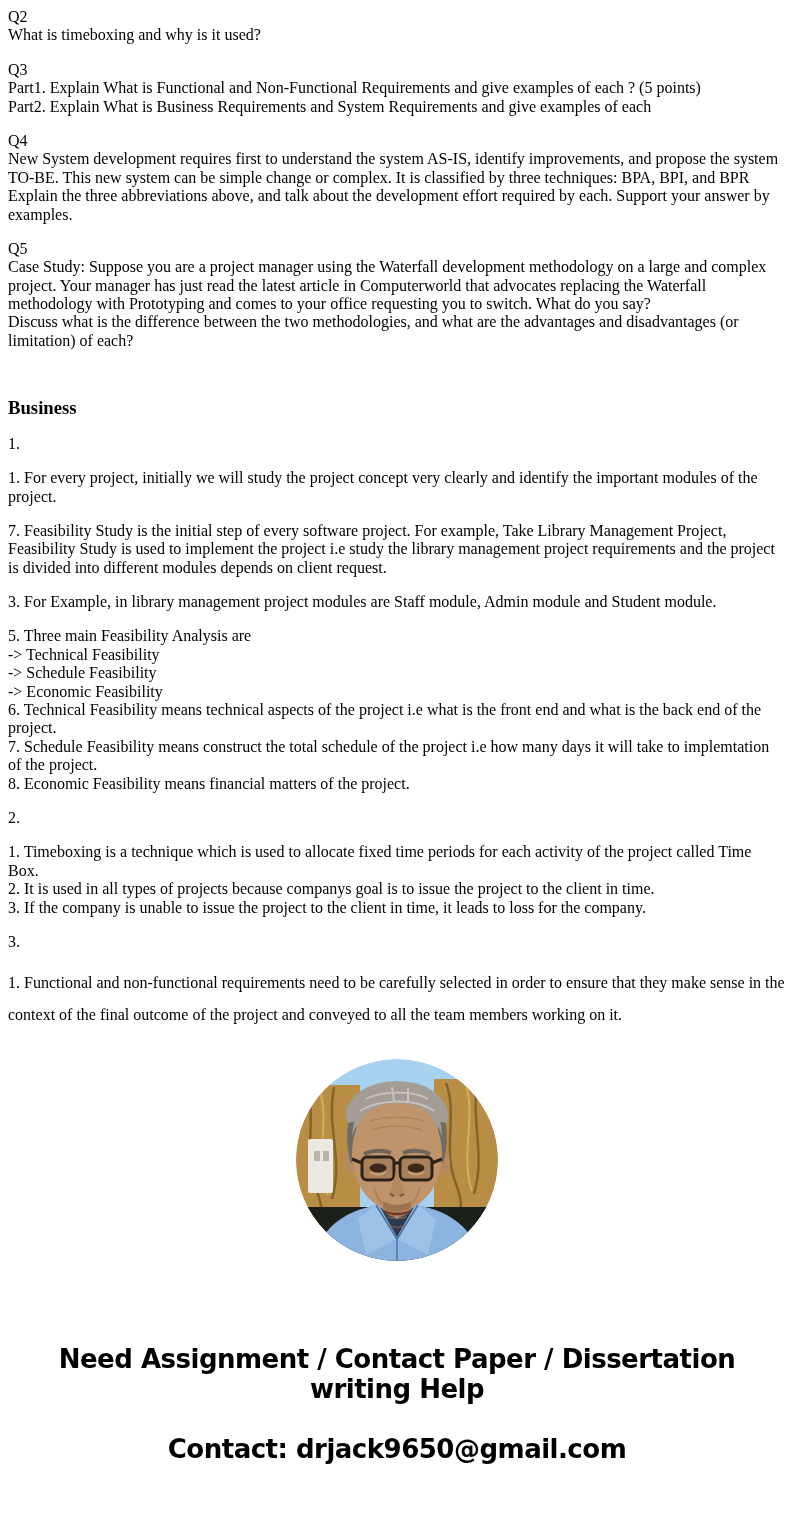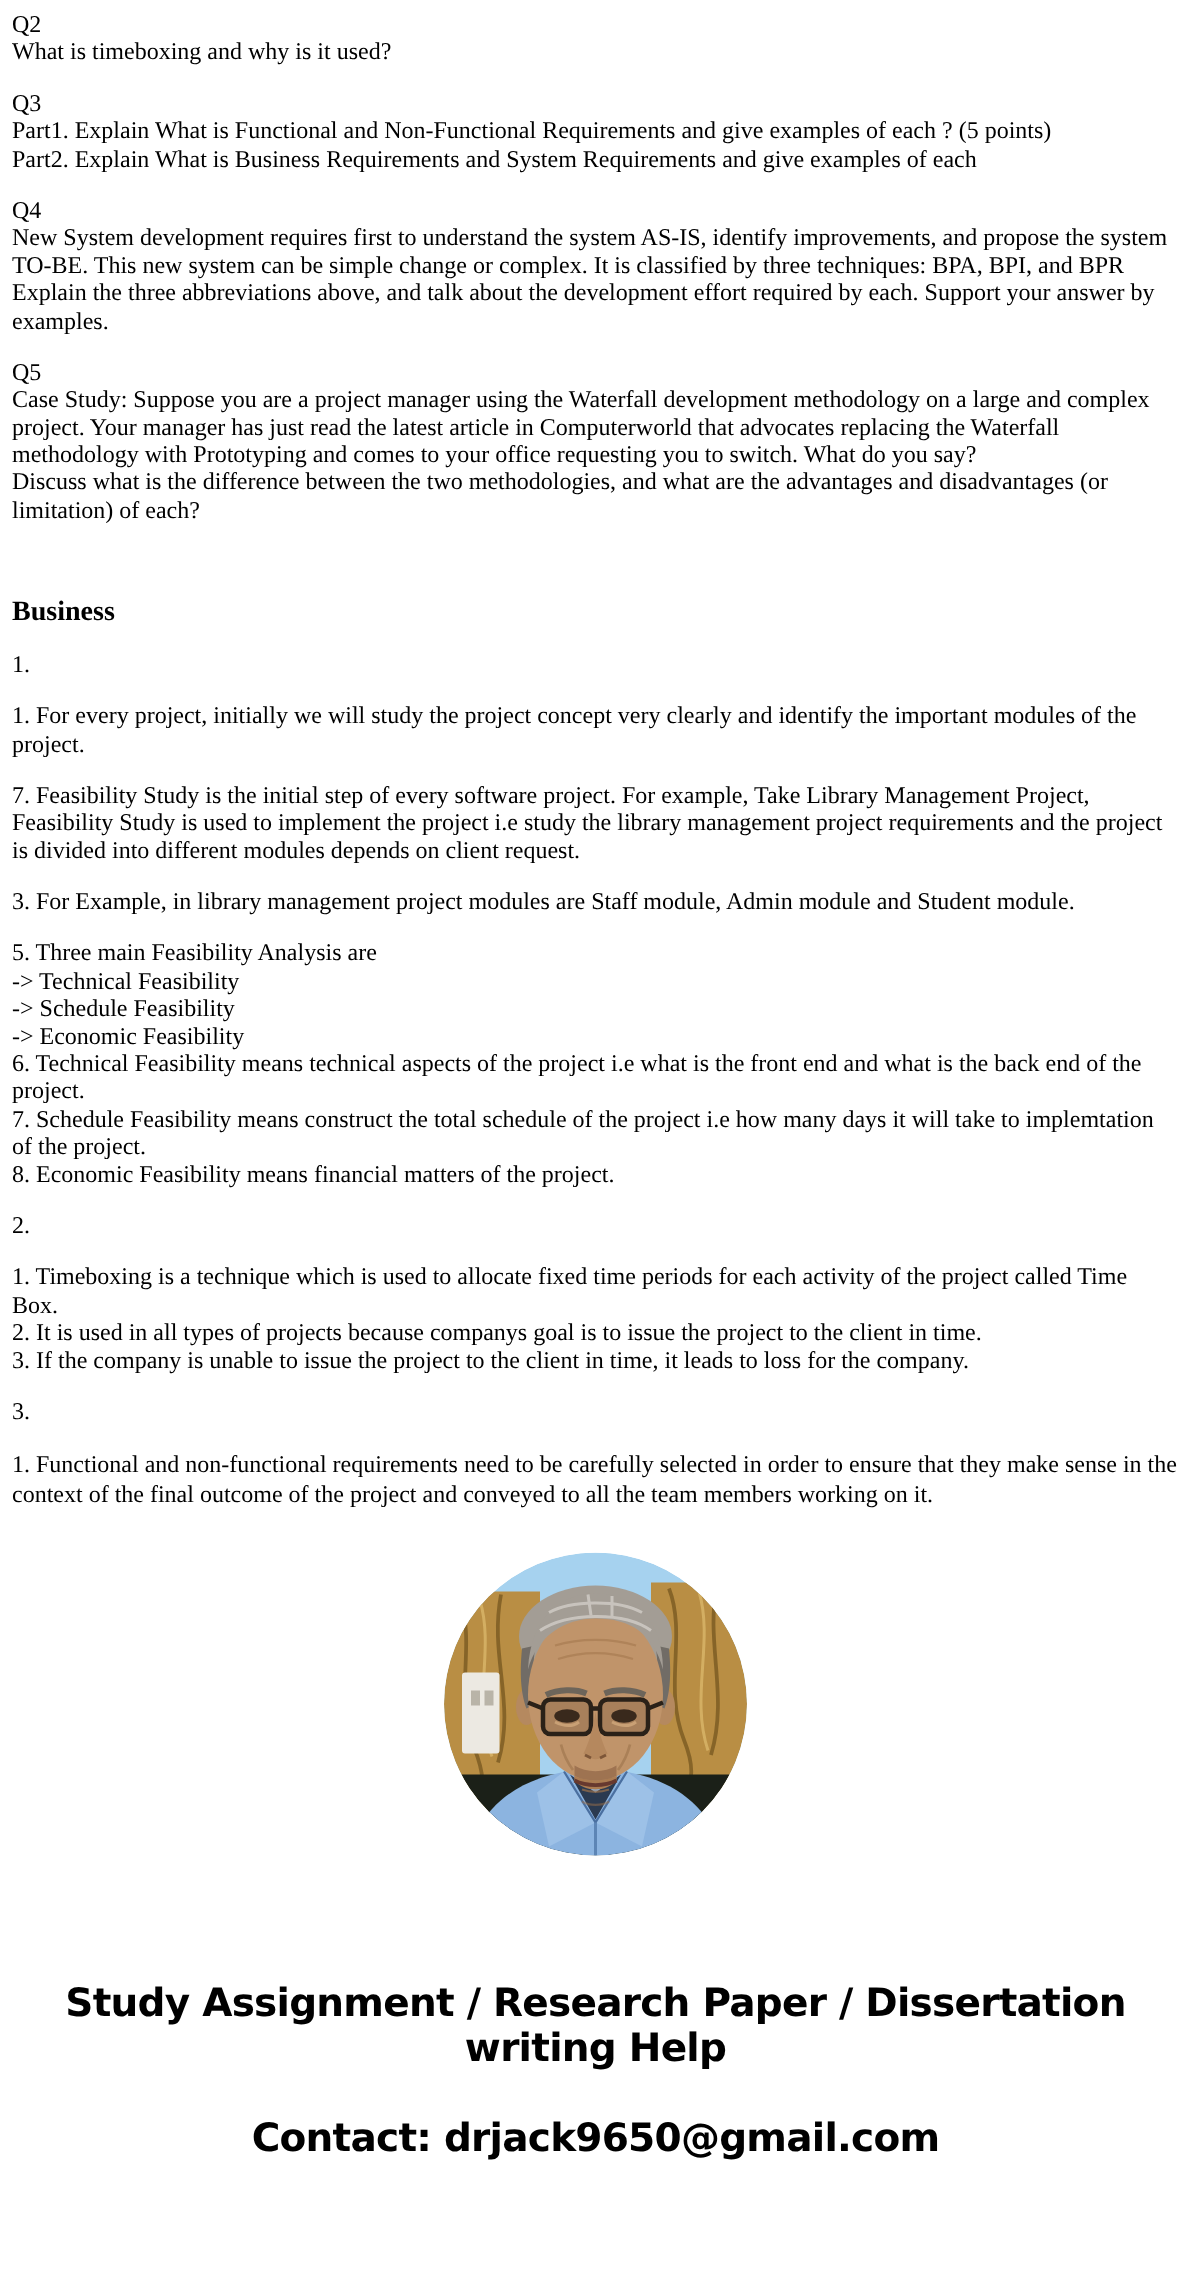--- a/index.html
+++ b/index.html
@@ -19,21 +19,21 @@
     white-space: pre-line;
   }
   .doc > :first-child { margin-top: 0; }
   h3.solution-heading {
     font-family: inherit;
     font-size: 18.7px;
     font-weight: bold;
     margin: 47px 0 16px 0;
   }
   .gap-extra { margin-top: 34px; }
-  .loose { line-height: 20px; font-family: Liberation Serif, serif; }
+  .loose { line-height: 32px; font-family: Liberation Serif, serif; }
   .avatar-wrap {
     margin-top: 28px;
     text-align: center;
   }
   .avatar {
     display: inline-block;
     width: 202px;
     height: 202px;
     border-radius: 50%;
     overflow: hidden;
@@ -187,19 +187,19 @@
             <path d="M87 152 C 95 156, 107 156, 115 152" stroke="#67392f" stroke-width="2.5" fill="none"></path>
             <path d="M92 158 C 98 160, 104 160, 110 158" stroke="#9c7049" stroke-width="1.5" fill="none" opacity="0.7"></path>
 
             <path d="M92 166 C 97 169, 105 169, 110 166" stroke="#9c7049" stroke-width="1.5" fill="none" opacity="0.5"></path>
           </g>
         </svg>
       </div>
     </div>
 
     <div class="footer">
-      <div>Study Assignment / Research Paper / Dissertation
+      <div>Need Assignment / Contact Paper / Dissertation
 writing Help</div>
       <div>Contact: drjack9650@gmail.com</div>
     </div>
 
   </div>
 </div>
 
 </body></html>

